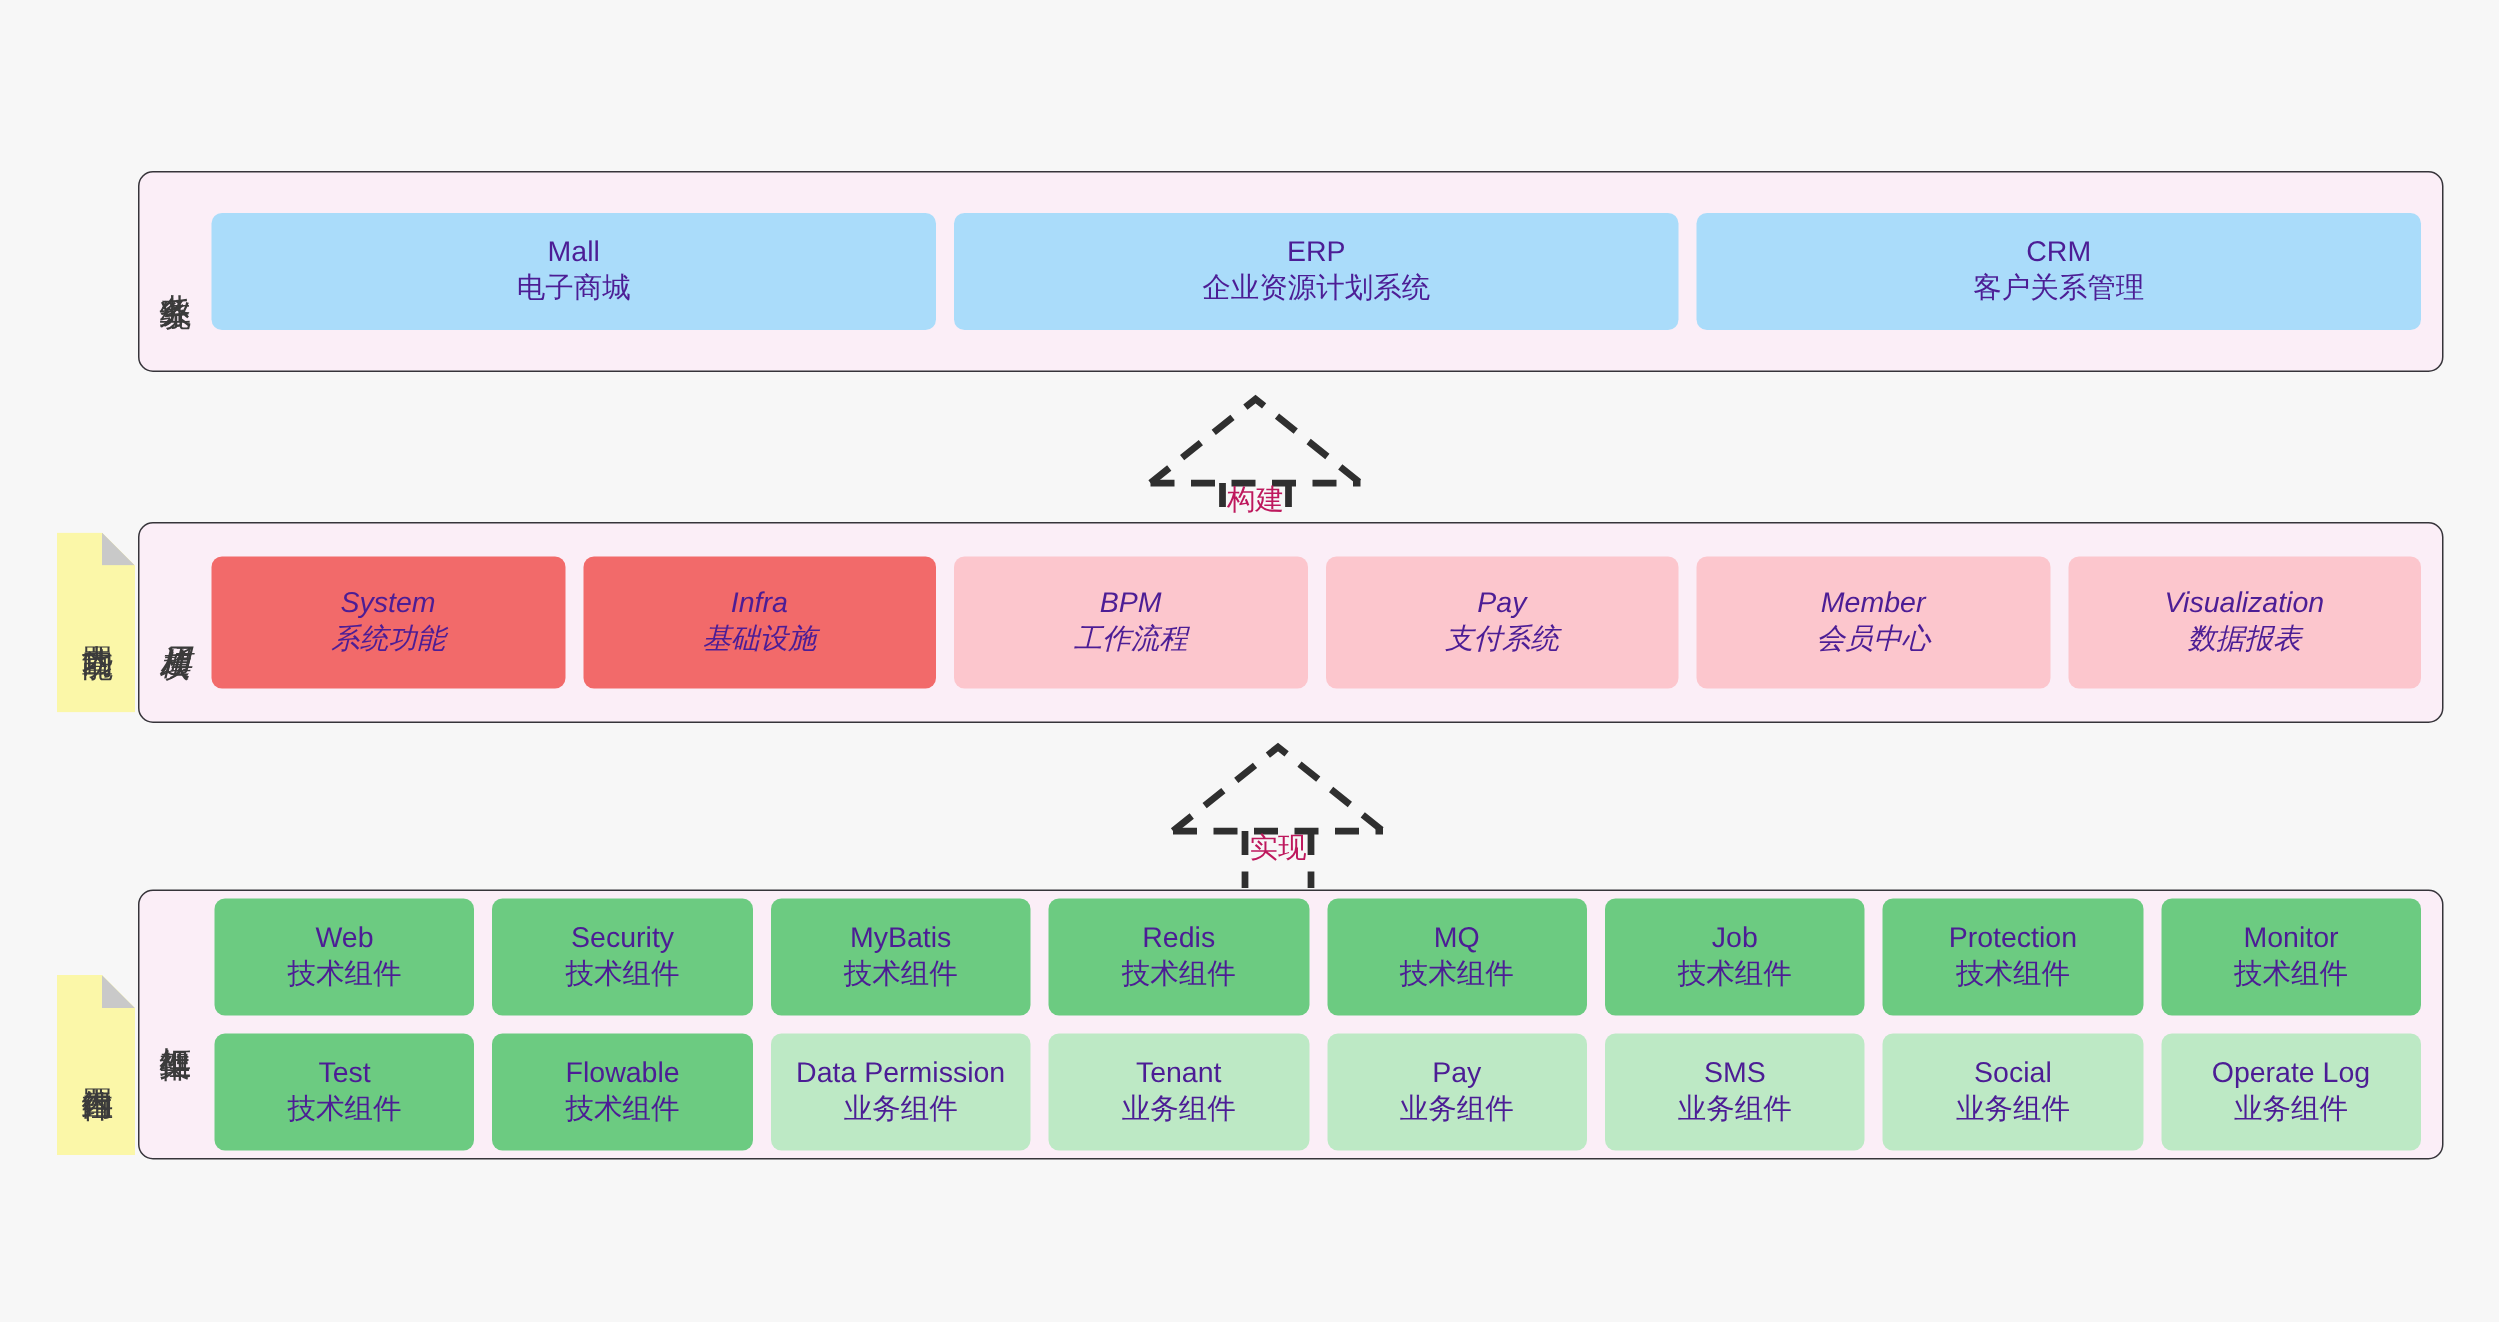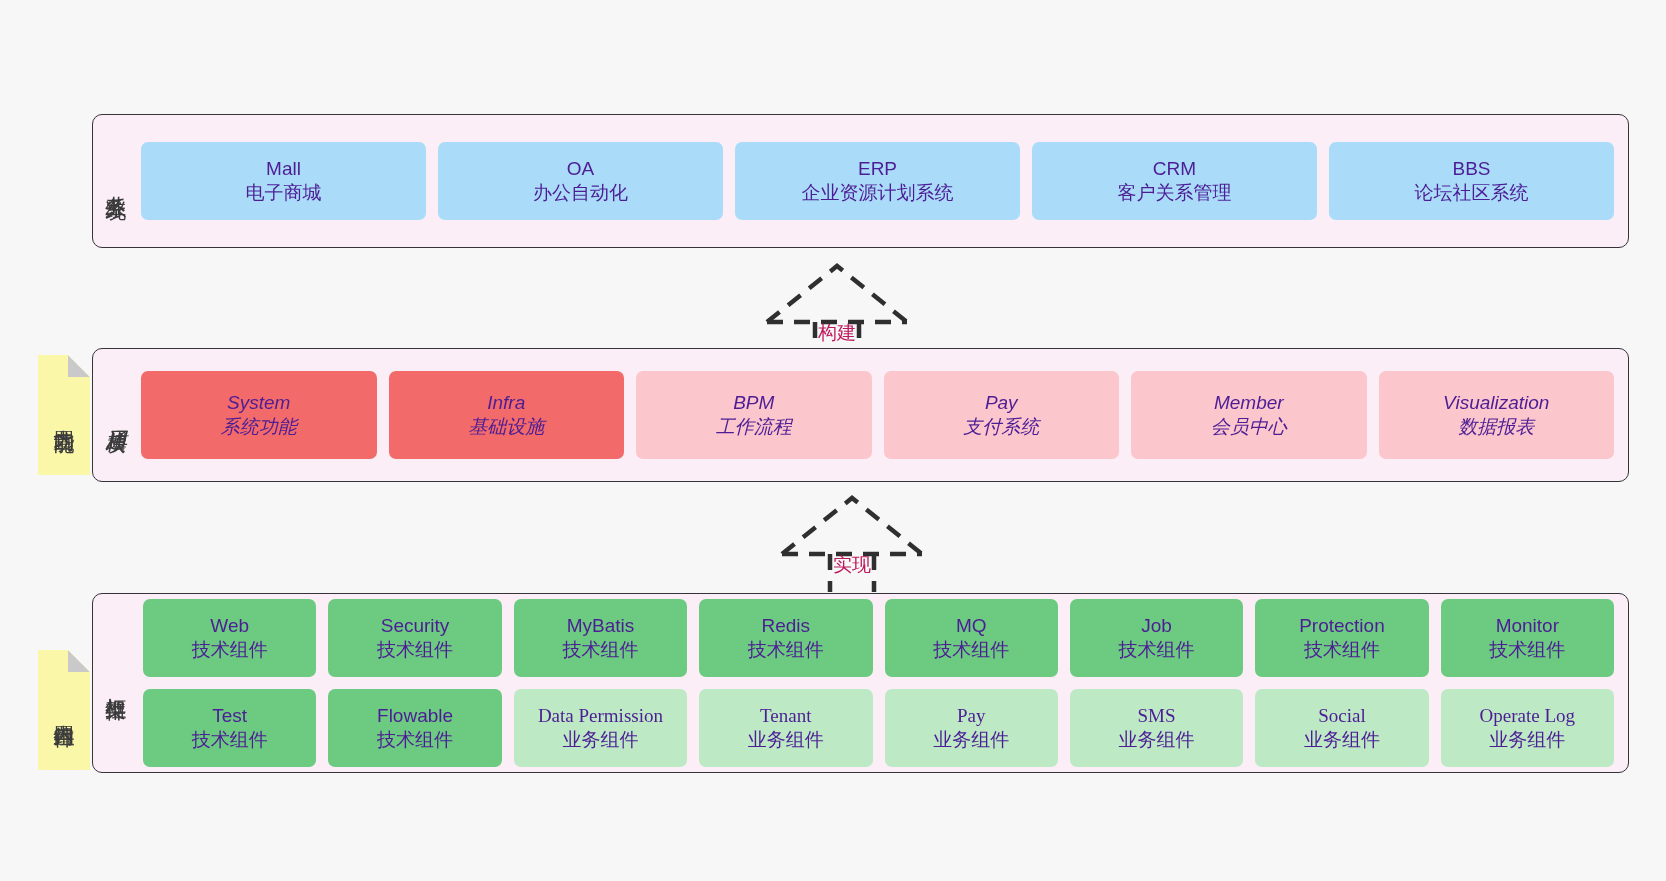--- a/index.html
+++ b/index.html
@@ -88,21 +88,21 @@
     padding: 6px 4px;
     user-select: none;
   }
   .card .ctitle { white-space: nowrap; }
   .card .csub   { }
 
   .card.biz      { background: #aadcfa; height: 78px; }
   .card.mod-strong { background: #f26a6a; height: 88px; }
   .card.mod-soft   { background: #fcc6cd; height: 88px; text-align: right; }
   .card.fw-tech  { background: #6ccb81; height: 78px; }
-  .card.fw-biz   { background: #bde9c5; height: 78px; font-family: Liberation Serif, serif; }
+  .card.fw-biz   { background: #bde9c5; height: 78px; }
 
   
   .note {
     position: absolute;
     box-sizing: border-box;
     background: #fbf7a8;
     display: flex;
     align-items: center;
     justify-content: center;
     font-size: 21px;
@@ -150,34 +150,26 @@
 <div class="diagram">
 
   <div class="layer" style="left:92px; top:114px; width:1537px; height:134px;">
     <div class="layer-title">业务系统</div>
     <div class="layer-body">
       <div class="card biz">
         <div class="ctitle">Mall</div>
         <div class="csub">电子商城</div>
       </div>
       <div class="card biz">
-        <div class="ctitle">OA</div>
-        <div class="csub">办公自动化</div>
-      </div>
-      <div class="card biz">
         <div class="ctitle">ERP</div>
         <div class="csub">企业资源计划系统</div>
       </div>
       <div class="card biz">
         <div class="ctitle">CRM</div>
         <div class="csub">客户关系管理</div>
-      </div>
-      <div class="card biz">
-        <div class="ctitle">BBS</div>
-        <div class="csub">论坛社区系统</div>
       </div>
     </div>
   </div>
 
   <div class="arrow" style="left:757px; top:260px;">
     <svg viewBox="0 0 160 100" preserveAspectRatio="none" aria-hidden="true">
       <path d="M 10 62 L 80 6 L 150 62" fill="none" stroke="#2f2f2f" stroke-width="4.5" stroke-dasharray="16 11" stroke-linecap="butt"></path>
       <path d="M 10 62 L 150 62" fill="none" stroke="#2f2f2f" stroke-width="4.5" stroke-dasharray="16 11" stroke-linecap="butt"></path>
       <path d="M 58 62 L 58 100" fill="none" stroke="#2f2f2f" stroke-width="4.5" stroke-dasharray="16 11" stroke-linecap="butt"></path>
       <path d="M 102 62 L 102 100" fill="none" stroke="#2f2f2f" stroke-width="4.5" stroke-dasharray="16 11" stroke-linecap="butt"></path>

